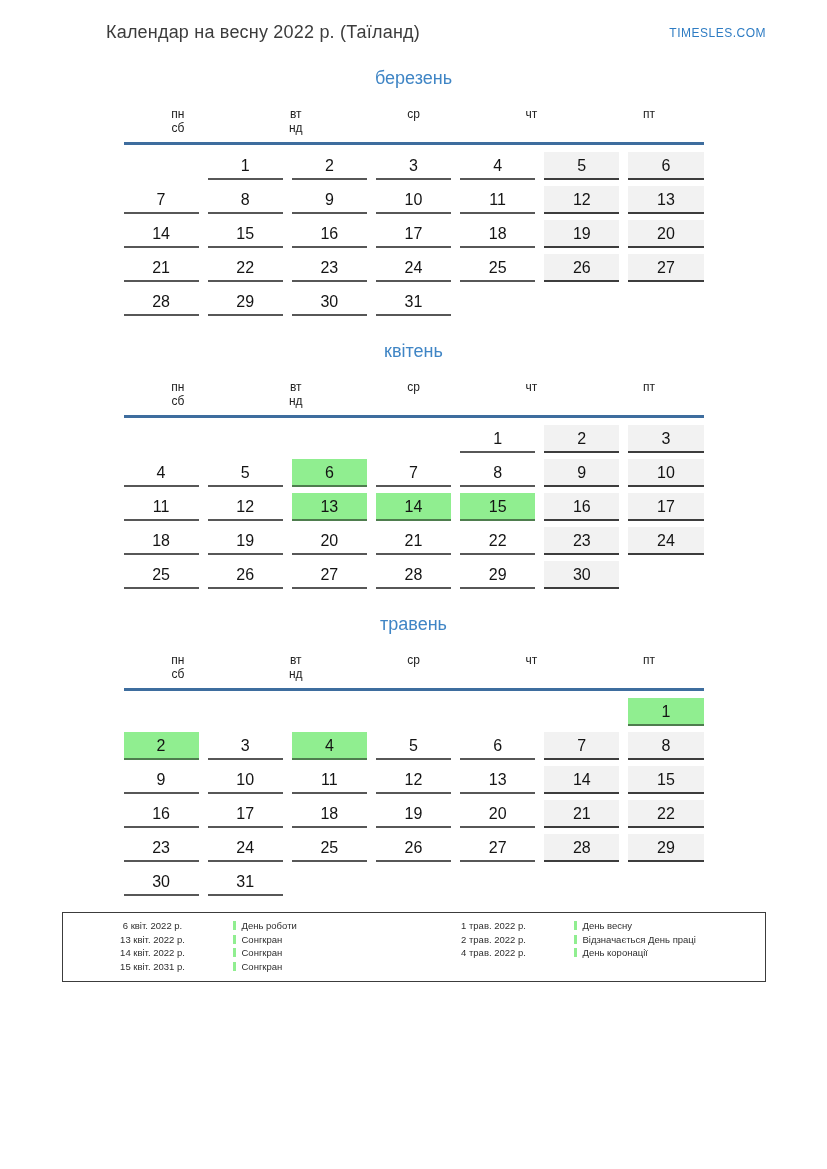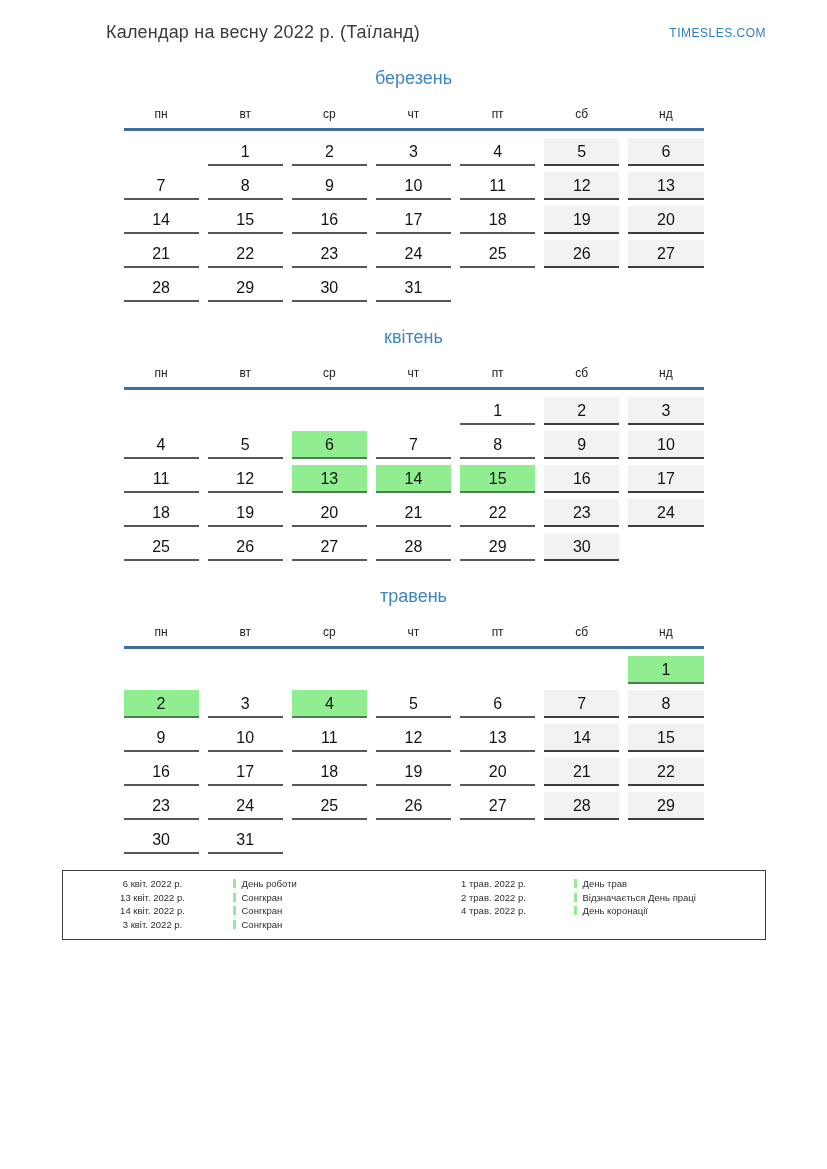--- a/index.html
+++ b/index.html
@@ -19,21 +19,21 @@
   .site-link {
     font-size: 12px; color: var(--blue-link, #2e7cc3);
     letter-spacing: .5px; margin-top: 4px; text-decoration: none; cursor: pointer;
   }
   .months { width: 580px; margin: 0 auto; }
   .month-title {
     text-align: center; font-size: 18px; color: var(--blue-title, #3f85c5);
     margin: 25px 0 18px 0; line-height: 21px;
   }
   .weekday-row {
-    display: grid; grid-template-columns: repeat(7, 1fr); column-gap: 9px;
+    display: grid; grid-template-columns: repeat(5, 1fr); column-gap: 9px;
   }
   .dow { text-align: center; font-size: 12px; color: #222; line-height: 14px; }
   .header-line { height: 3px; background: var(--blue-line, #3e6d9e); margin-top: 7px; }
   .month-grid {
     display: grid; grid-template-columns: repeat(7, 1fr);
     column-gap: 9px; row-gap: 6px; margin-top: 7px;
   }
   .cell {
     height: 28px; line-height: 28px; text-align: center;
     font-size: 16px; color: #141414;
@@ -245,33 +245,33 @@
         </div>
       </div>
       <div class="legend-row">
         <div class="legend-date">14 квіт. 2022 р.</div>
         <div class="legend-name">
           <span class="marker-bar"></span>
           <span>Сонгкран</span>
         </div>
       </div>
       <div class="legend-row">
-        <div class="legend-date">3 квіт. 2022 р.</div>
+        <div class="legend-date">15 квіт. 2031 р.</div>
         <div class="legend-name">
           <span class="marker-bar"></span>
           <span>Сонгкран</span>
         </div>
       </div>
     </div>
     <div class="legend-col">
       <div class="legend-row">
         <div class="legend-date">1 трав. 2022 р.</div>
         <div class="legend-name">
           <span class="marker-bar"></span>
-          <span>День трав</span>
+          <span>День весну</span>
         </div>
       </div>
       <div class="legend-row">
         <div class="legend-date">2 трав. 2022 р.</div>
         <div class="legend-name">
           <span class="marker-bar"></span>
           <span>Відзначається День праці</span>
         </div>
       </div>
       <div class="legend-row">

